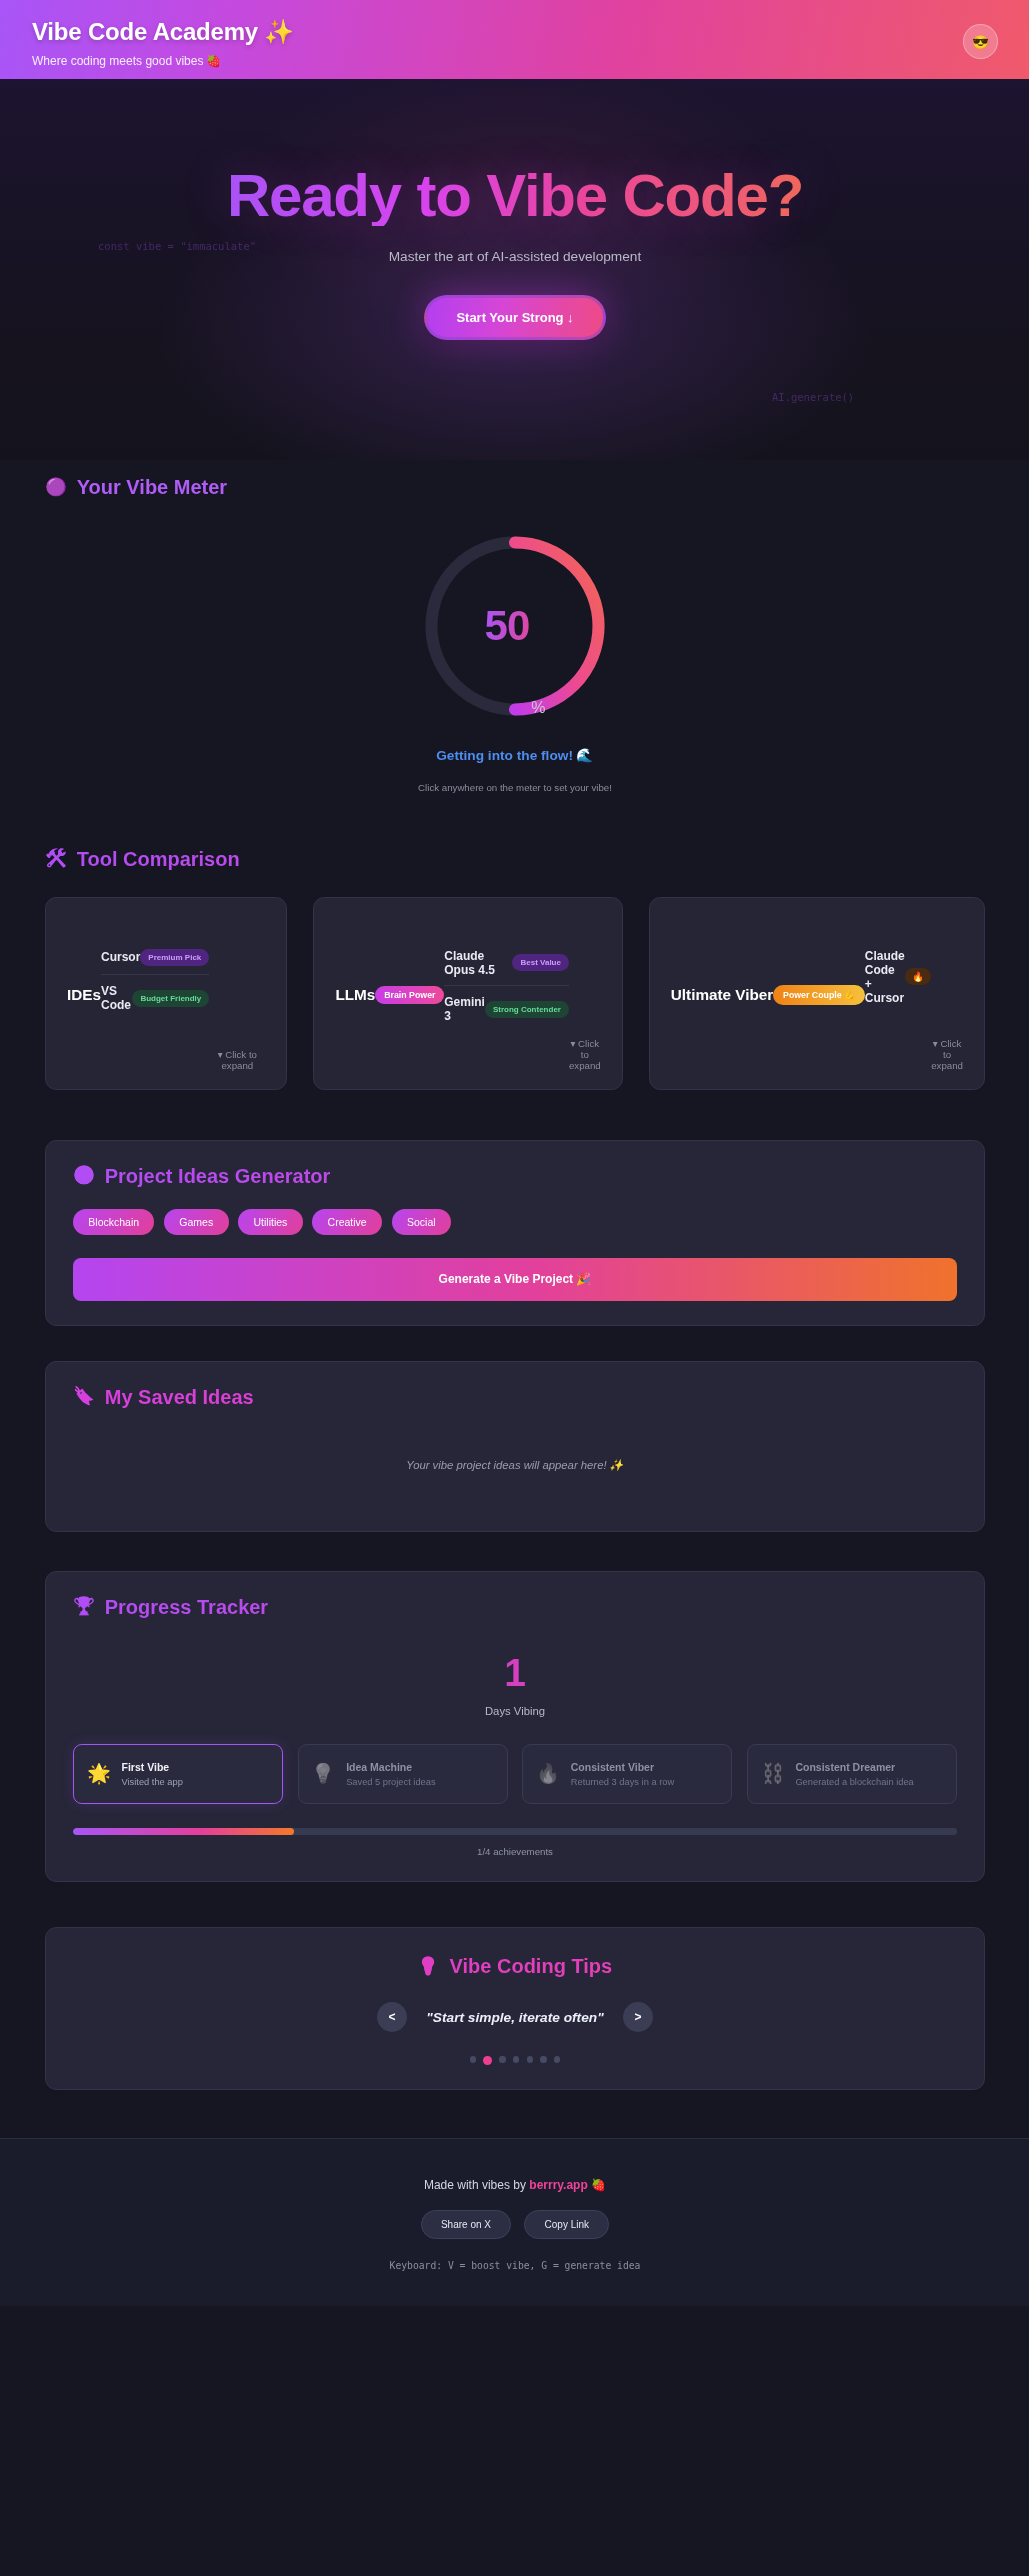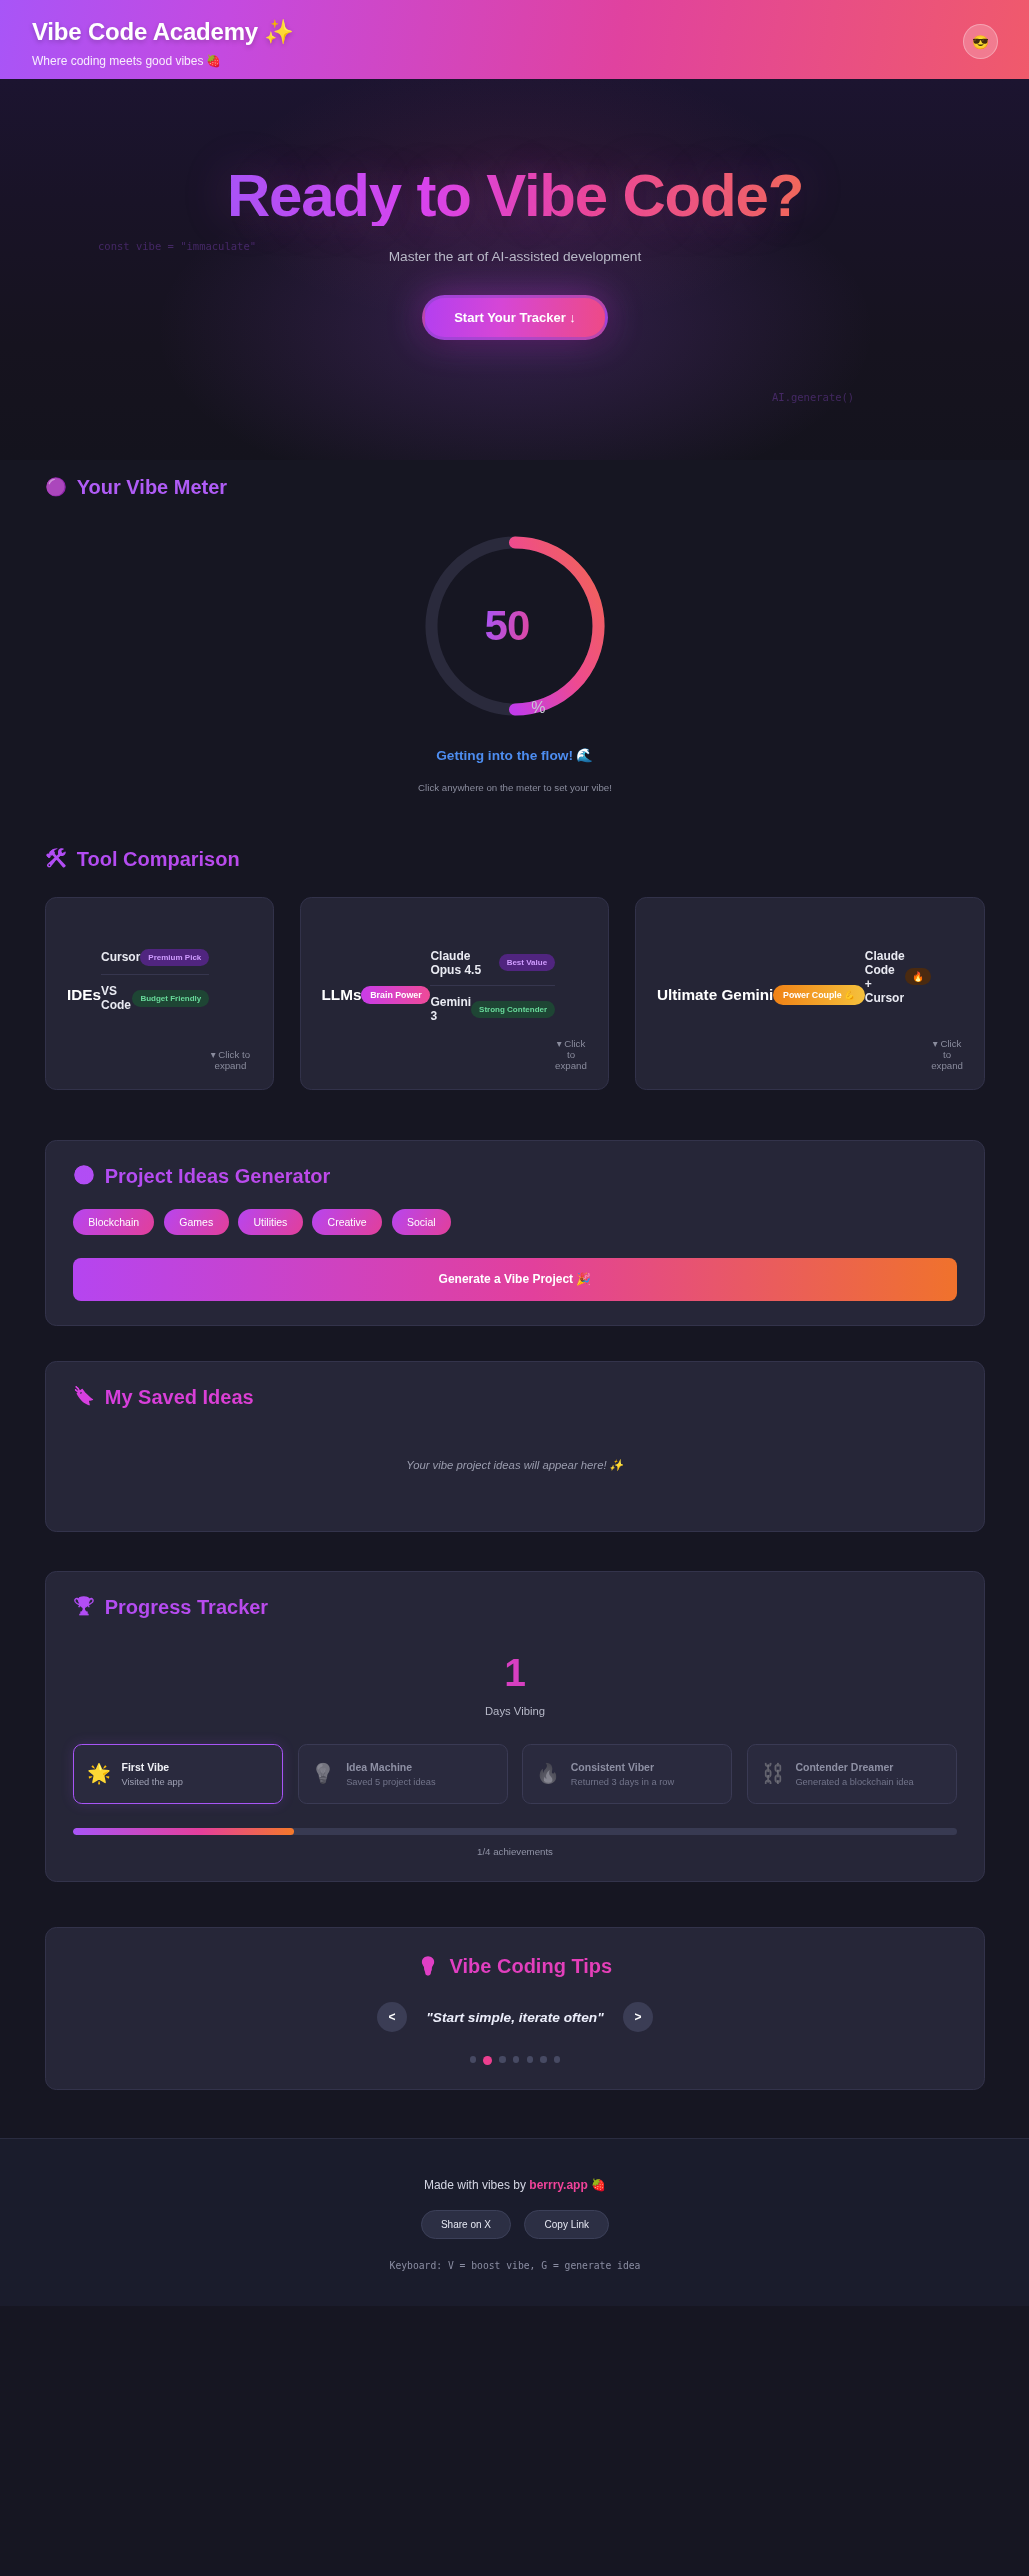--- a/index.html
+++ b/index.html
@@ -232,21 +232,21 @@
     <span>😎</span>
   </div>
 </header>
 
 <section class="hero">
   <div class="hero-code code-a">const vibe = "immaculate"</div>
 
   <div class="hero-code code-c">AI.generate()</div>
   <h1 class="hero-title">Ready to Vibe Code?</h1>
   <p class="hero-sub">Master the art of AI-assisted development</p>
-  <button class="hero-cta">Start Your Tracker ↓</button>
+  <button class="hero-cta">Start Your Strong ↓</button>
 </section>
 
 <section class="wrap meter-section">
   <div class="section-heading h-purple">
     <span class="sec-ico">🟣</span>
     <span>Your Vibe Meter</span>
   </div>
 
   <div class="gauge-wrap">
     <div class="gauge">
@@ -309,21 +309,21 @@
         <div class="tool-row">
           <span class="tool-row-name">Gemini 3</span>
           <span class="tag tag-strong">Strong Contender</span>
         </div>
       </div>
       <div class="tool-expand">▾ Click to expand</div>
     </div>
 
     <div class="tool-card">
       <div class="tool-card-head">
-        <span class="tool-card-title">Ultimate Gemini</span>
+        <span class="tool-card-title">Ultimate Viber</span>
         <span class="chip chip-power">Power Couple 💪</span>
       </div>
       <div class="tool-rows">
         <div class="tool-row">
           <span class="tool-row-name">Claude Code + Cursor</span>
           <span class="tag tag-fire">🔥</span>
         </div>
       </div>
       <div class="tool-expand">▾ Click to expand</div>
     </div>
@@ -386,21 +386,21 @@
       <div class="ach-card locked">
         <span class="ach-ico locked">🔥</span>
         <span>
           <span class="ach-name">Consistent Viber</span>
           <span class="ach-desc" style="display:block">Returned 3 days in a row</span>
         </span>
       </div>
       <div class="ach-card locked">
         <span class="ach-ico locked">⛓️</span>
         <span>
-          <span class="ach-name">Contender Dreamer</span>
+          <span class="ach-name">Consistent Dreamer</span>
           <span class="ach-desc" style="display:block">Generated a blockchain idea</span>
         </span>
       </div>
     </div>
 
     <div class="prog-bar">
       <div class="prog-fill"></div>
     </div>
     <div class="prog-caption">1/4 achievements</div>
   </div>

